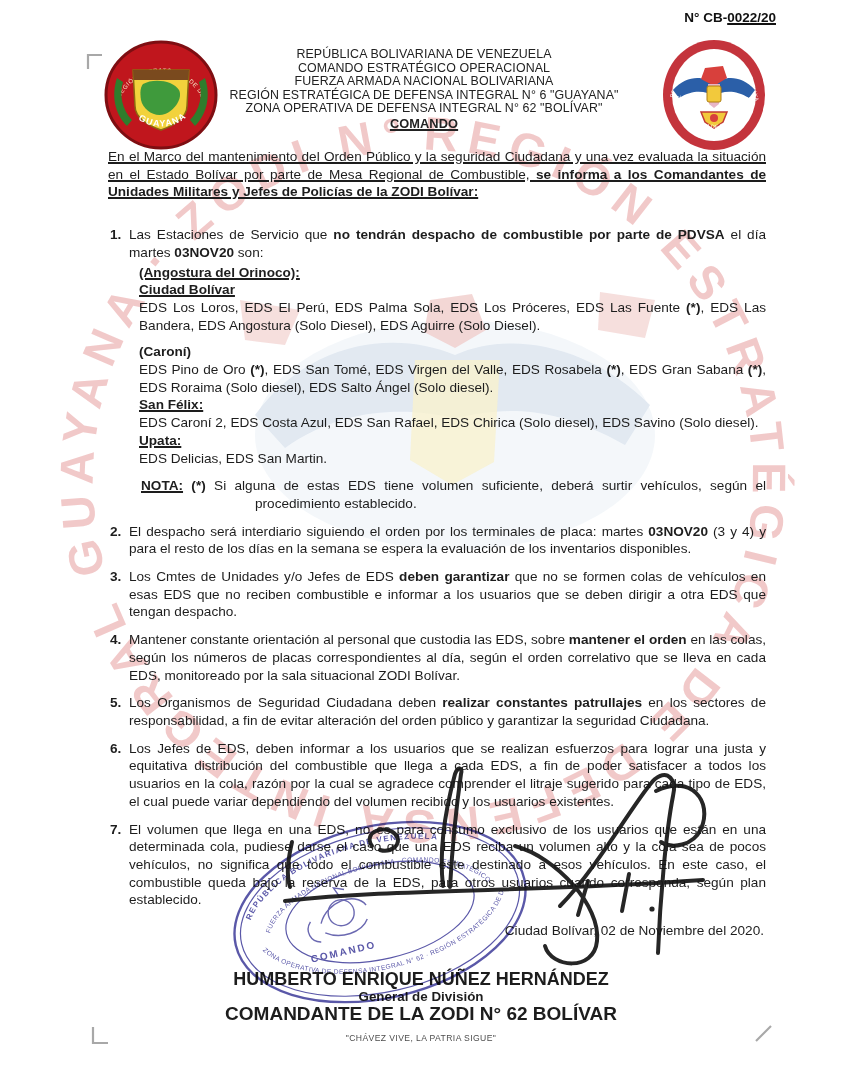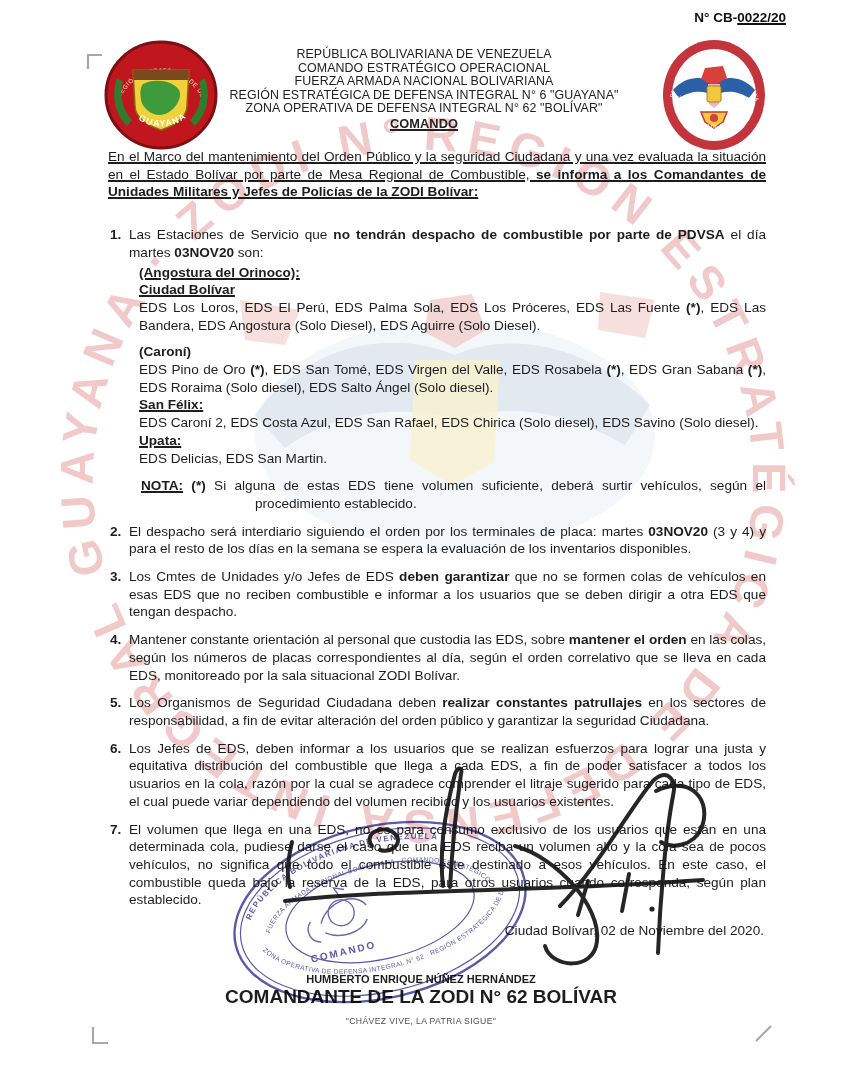--- a/index.html
+++ b/index.html
@@ -5,40 +5,40 @@
   html,body{margin:0;padding:0;}
   body{
     width:846px;height:1080px;background:#ffffff;position:relative;overflow:hidden;
     font-family:"Liberation Sans",sans-serif;color:#1d1d1d;
     -webkit-font-smoothing:antialiased;
   }
   .page{position:absolute;inset:0;}
   
   .wm{position:absolute;left:0;top:0;pointer-events:none;}
   
-  .doc-number{position:absolute;top:10px;right:60px;font-size:13.5px;font-weight:700;color:#111;}
+  .doc-number{position:absolute;top:10px;right:70px;font-size:13.5px;font-weight:700;color:#111;}
   .doc-number .u{text-decoration:underline;text-decoration-thickness:1.5px;}
   .header{position:absolute;left:228px;top:48px;width:392px;text-align:center;
     font-size:12.4px;line-height:13.6px;font-weight:500;color:#222;letter-spacing:.1px;}
   .header .cmd{font-weight:700;text-decoration:underline;text-decoration-thickness:1.5px;margin-top:1px;font-size:12.8px;}
   
   .content{position:absolute;left:108px;top:148px;width:658px;
     font-size:13.6px;line-height:17.7px;text-align:justify;color:#1d1d1d;}
   .b{font-weight:700;}
   .u{text-decoration:underline;text-decoration-thickness:1.5px;}
   .bu{font-weight:700;text-decoration:underline;text-decoration-thickness:1.5px;}
   .intro{margin:0 0 25px 0;}
   .item{position:relative;padding-left:21px;margin-top:10px;}
   .item .num{position:absolute;left:2px;top:0;font-weight:700;}
   .stations{margin-left:10px;margin-top:2px;}
   .stations .gap{height:9px;}
   .nota{margin:10px 0 0 12px;padding-left:114px;text-indent:-114px;}
   .date-line{text-align:right;margin-top:13px;padding-right:2px;}
   .sig-block{margin-top:31px;text-align:center;transform:translateX(-16px);}
-  .sig-name{font-weight:700;font-size:11px;line-height:17px;}
+  .sig-name{font-weight:700;font-size:18px;line-height:17px;}
   .sig-rank{font-weight:700;font-size:13.4px;line-height:17px;}
   .sig-title{font-weight:700;font-size:19px;line-height:18px;}
   .sig-motto{font-size:8.6px;color:#4d4d4d;letter-spacing:.4px;margin-top:7px;}
 </style>
 </head>
 <body>
 
 <div class="page">
 
   <svg class="wm" width="846" height="1080" viewBox="0 0 846 1080" aria-hidden="true">
@@ -171,20 +171,21 @@
 
     <div class="item">
       <span class="num">7.</span>
       <span>El volumen que llega en una EDS, no es para consumo exclusivo de los usuarios que están en una determinada cola, pudiese darse el caso que una EDS reciba un  volumen alto y la cola sea de pocos vehículos, no significa que todo el combustible este destinado a esos vehículos. En este caso, el combustible queda bajo la reserva de la EDS, para otros usuarios cuando corresponda, según plan establecido.</span>
     </div>
 
     <div class="date-line">Ciudad Bolívar, 02 de Noviembre del 2020.</div>
 
     <div class="sig-block">
       <div class="sig-name">HUMBERTO ENRIQUE NÚÑEZ HERNÁNDEZ</div>
+      <div class="sig-rank">General de División</div>
       <div class="sig-title">COMANDANTE DE LA ZODI N° 62 BOLÍVAR</div>
       <div class="sig-motto">"CHÁVEZ VIVE,  LA PATRIA SIGUE"</div>
     </div>
 
   </div>
 
   <svg class="wm" width="846" height="1080" viewBox="0 0 846 1080" style="mix-blend-mode:multiply;opacity:.85;">
     <g transform="translate(380,912) rotate(-13)" stroke="#3d3a99" fill="none">
       <ellipse rx="148" ry="86" stroke-width="2.4"></ellipse>
       <ellipse rx="142" ry="80" stroke-width="1.2"></ellipse>

